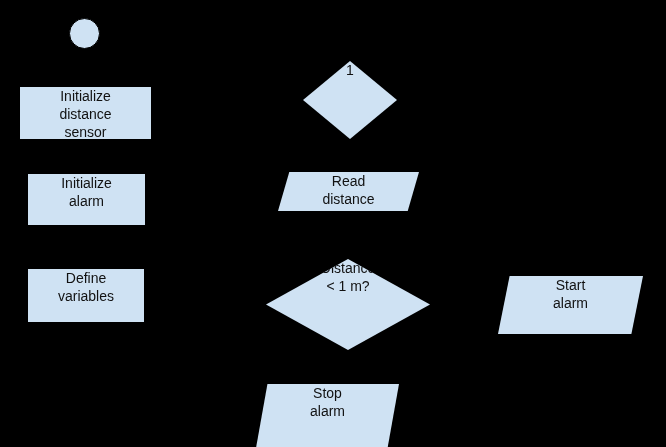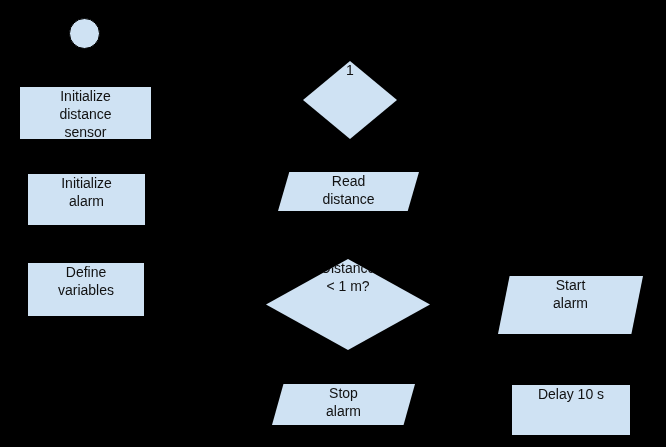--- a/index.html
+++ b/index.html
@@ -49,21 +49,21 @@
     <span class="label">Initialize
 distance
 sensor</span>
   </div>
 
   <div class="node rect" style="left:27px;top:173px;width:119px;height:53px;">
     <span class="label">Initialize
 alarm</span>
   </div>
 
-  <div class="node rect" style="left:27px;top:262px;width:118px;height:55px;">
+  <div class="node rect" style="left:27px;top:268px;width:118px;height:55px;">
     <span class="label">Define
 variables</span>
   </div>
 
   <div class="node diamond" style="left:303px;top:61px;width:94px;height:78px;">
     <span class="label">1</span>
   </div>
 
   <div class="node para" style="left:278px;top:172px;width:141px;height:39px;">
     <span class="label">Read
@@ -73,22 +73,19 @@
   <div class="node diamond" style="left:266px;top:259px;width:164px;height:91px;">
     <span class="label">Distance
 &lt; 1 m?</span>
   </div>
 
   <div class="node para" style="left:498px;top:276px;width:145px;height:58px;">
     <span class="label">Start
 alarm</span>
   </div>
 
-  <div class="node para" style="left:272px;top:384px;width:143px;height:41px;">
+  <div class="node para" style="left:256px;top:384px;width:143px;height:64px;">
     <span class="label">Stop
 alarm</span>
   </div>
 
-  <div class="node rect" style="left:511px;top:384px;width:120px;height:52px;">
-    <span class="label">Delay 10 s</span>
-  </div>
 
 </div>
 
 </body></html>

